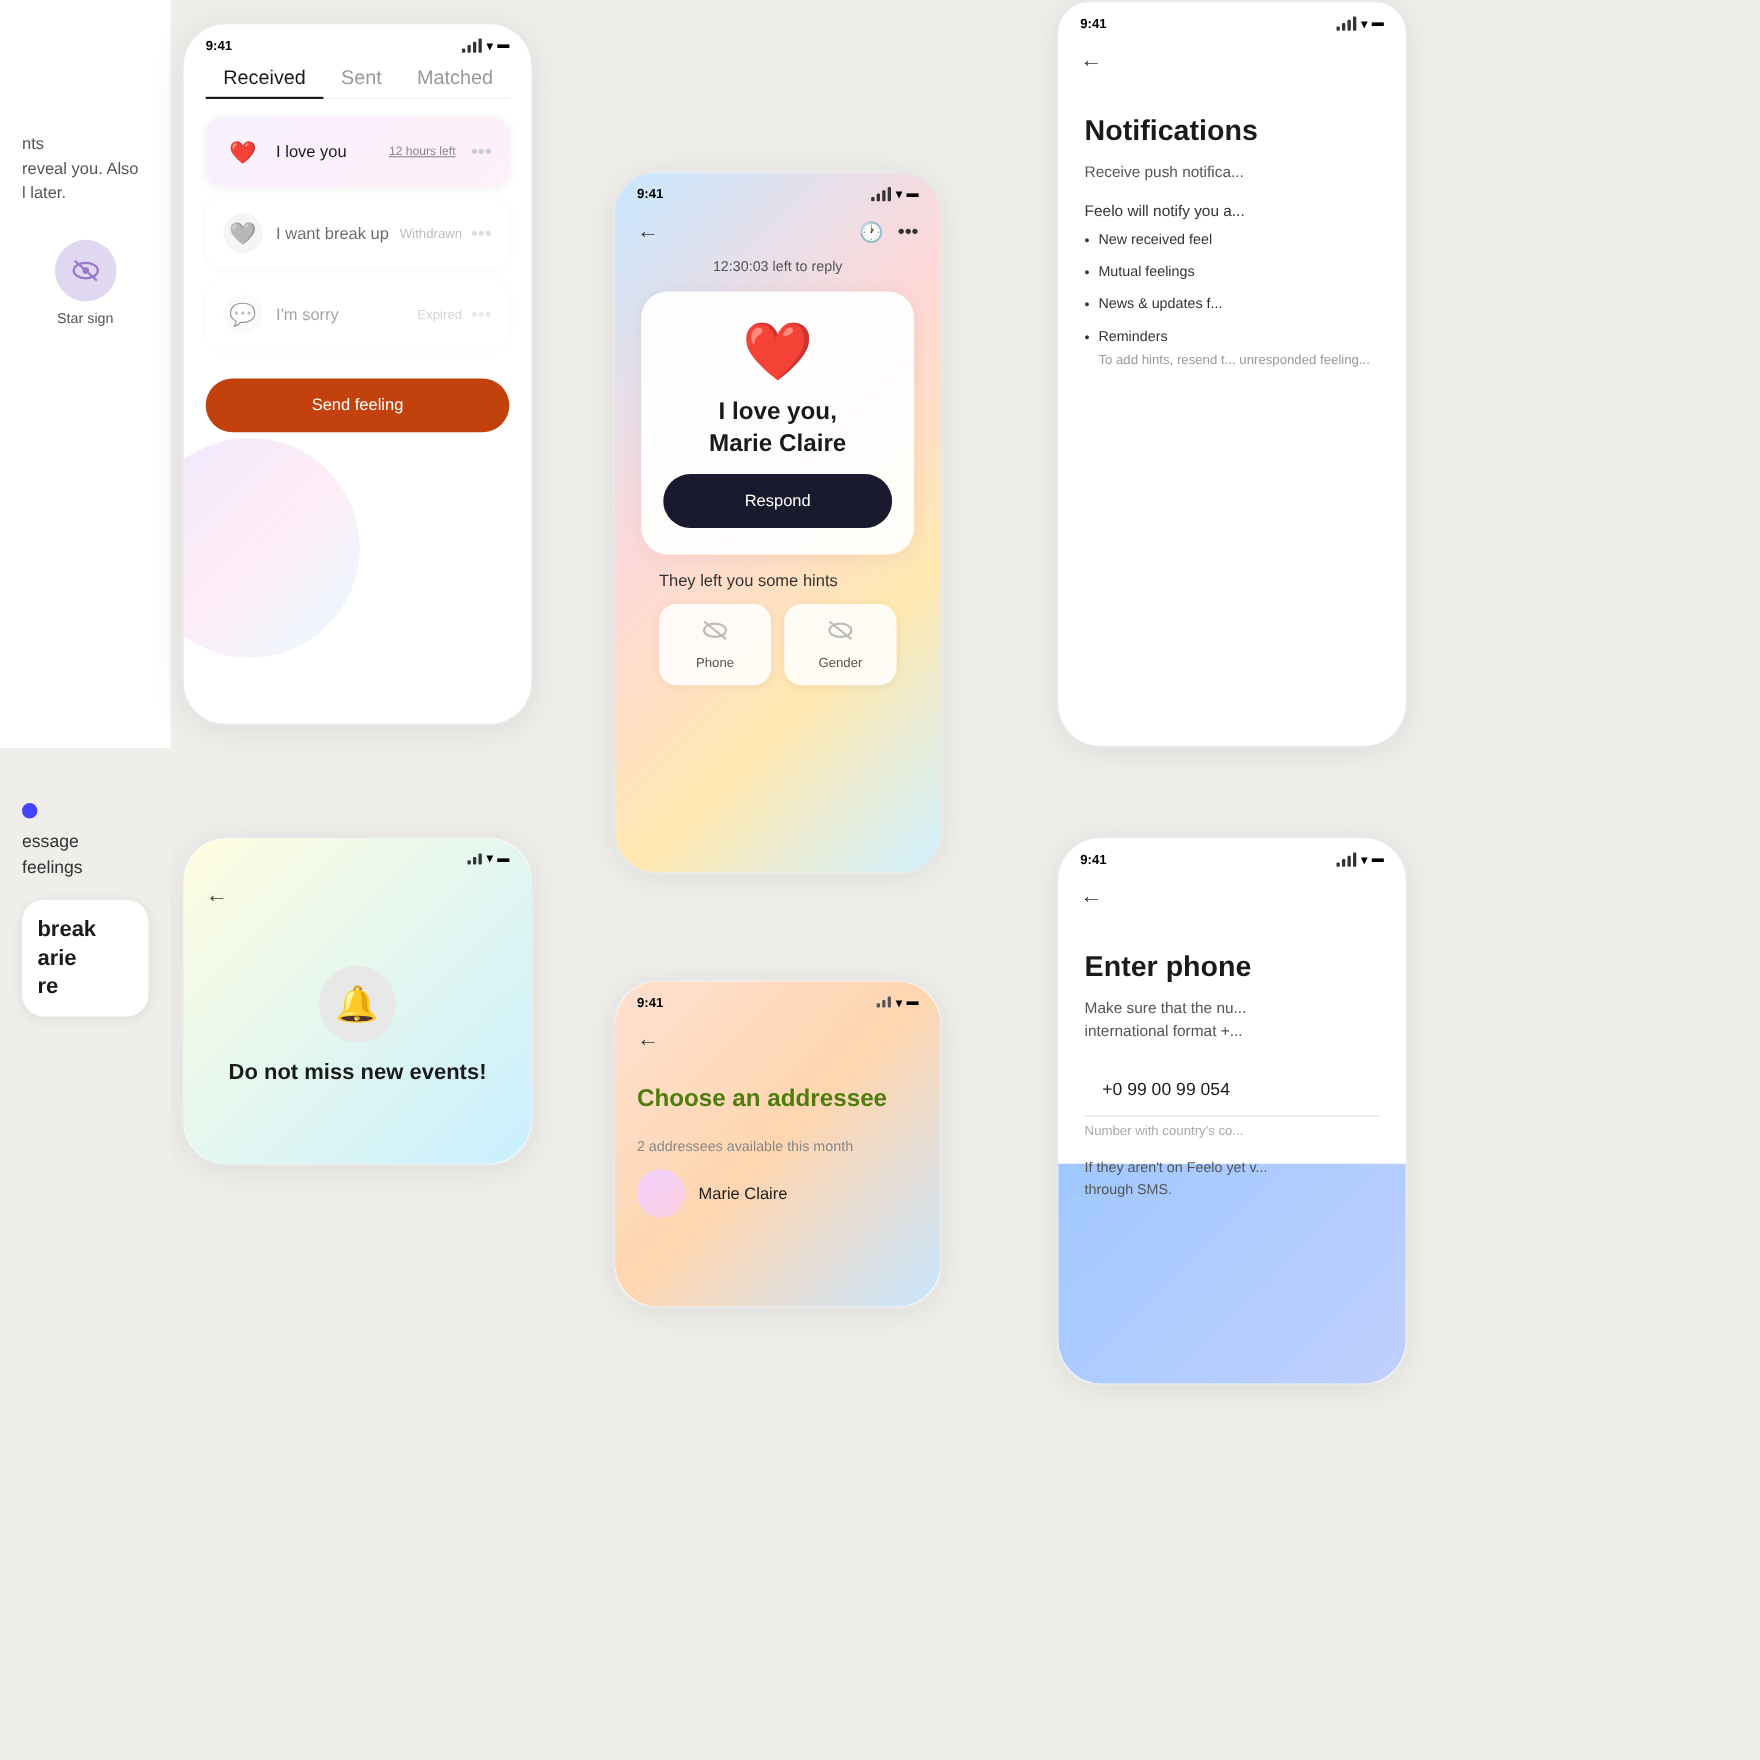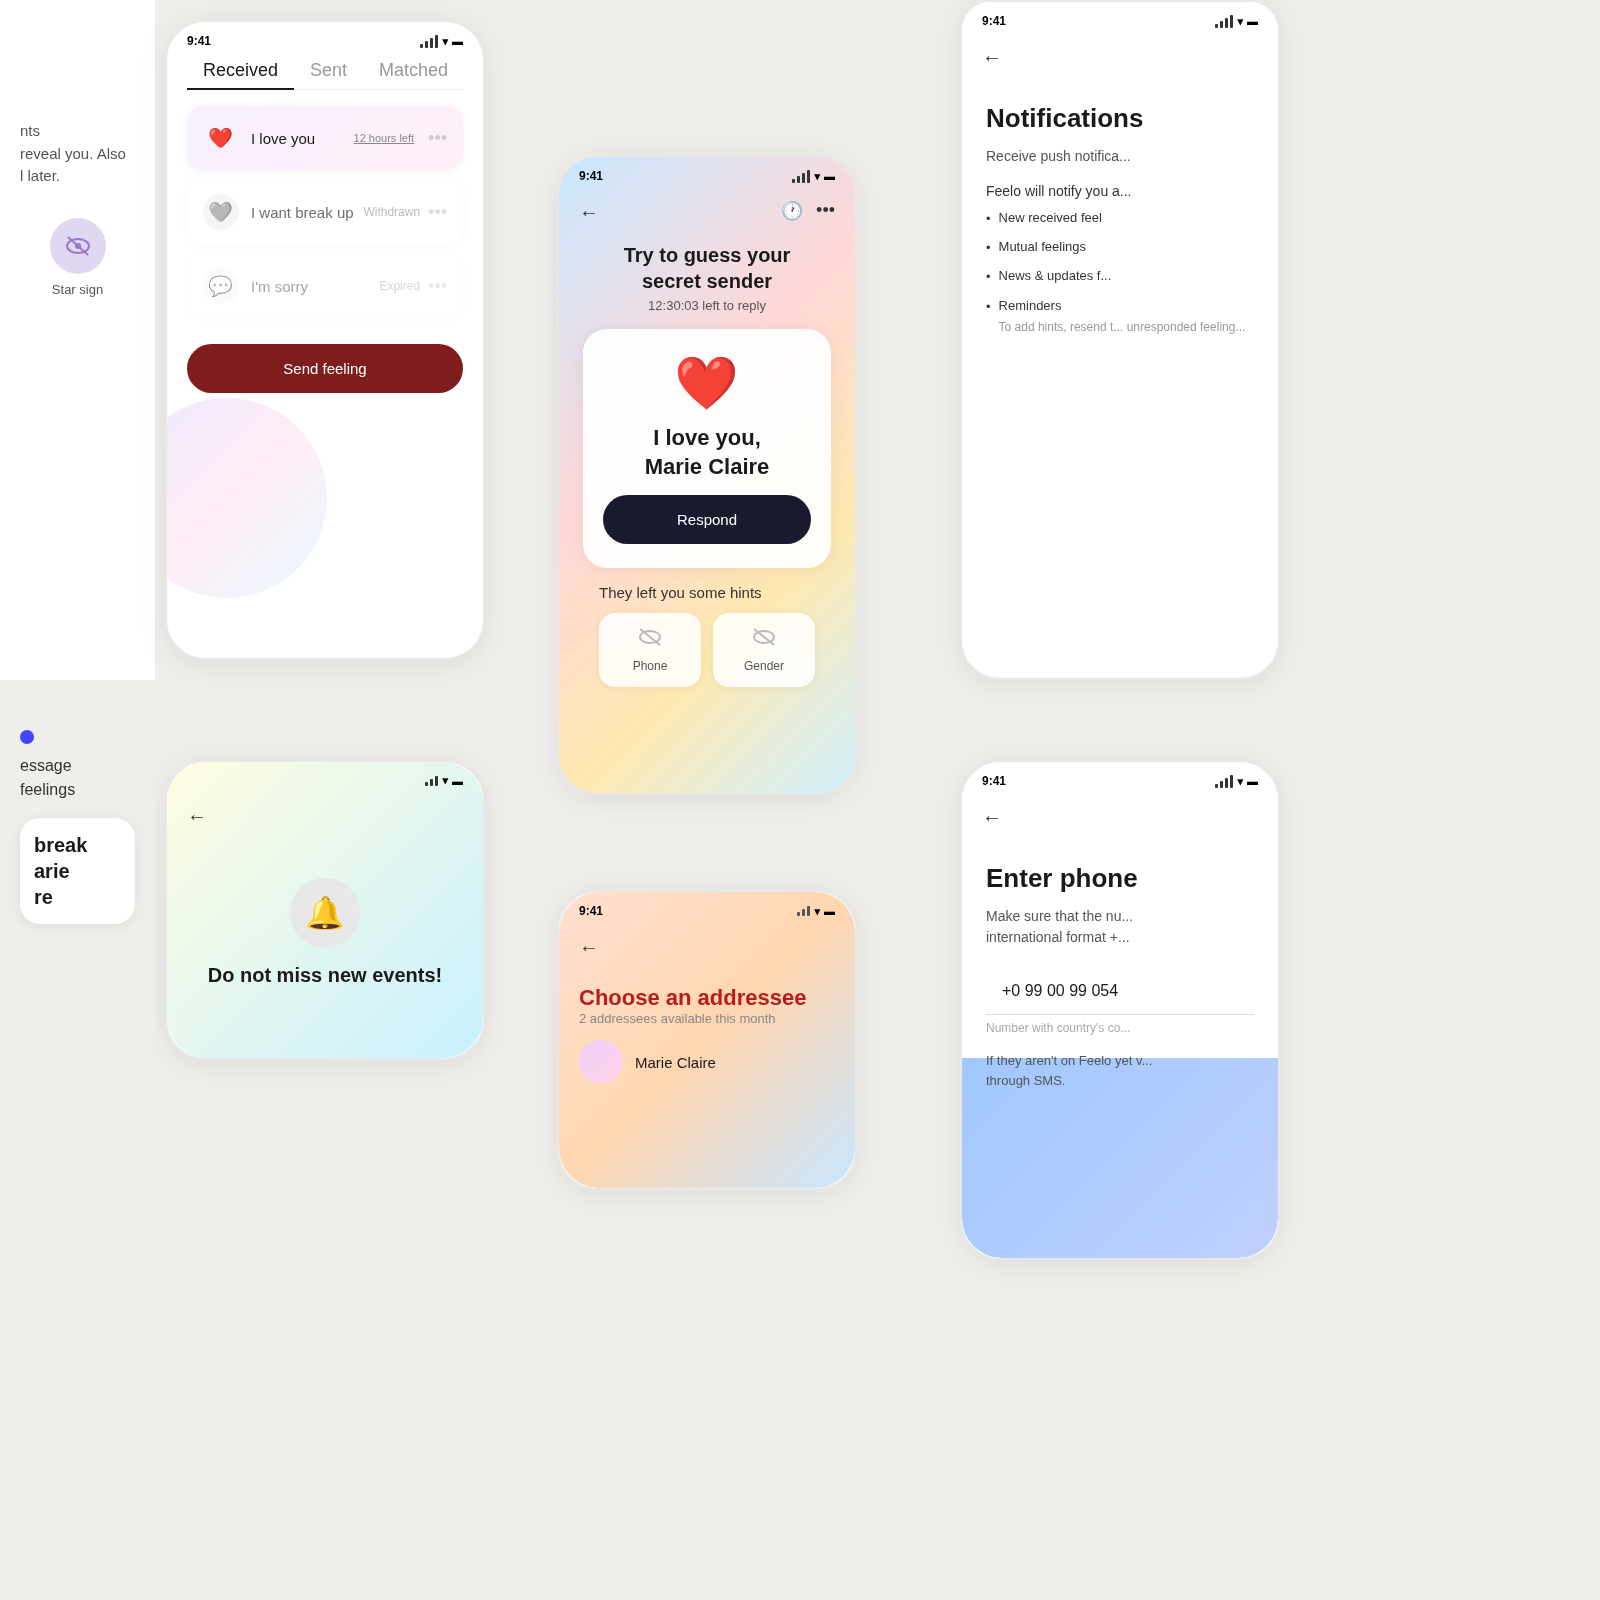--- a/index.html
+++ b/index.html
@@ -145,21 +145,21 @@
     .time-left {
       font-size: 11px;
       color: #888;
       margin-right: 6px;
       text-decoration: underline;
     }
 
     .send-btn {
       width: 100%;
       padding: 16px;
-      background: #7f1d1d;
+      background: #c2410c;
       color: #fff;
       border: none;
       border-radius: 30px;
       font-size: 15px;
       font-weight: 500;
       cursor: pointer;
       margin-top: 16px;
     }
 
     .profile-icon {
@@ -397,22 +397,22 @@
       left: 557px;
     }
 
     .phone5-content {
       padding: 16px 20px;
     }
 
     .choose-title {
       font-size: 22px;
       font-weight: 700;
-      color: #b91c1c;
-      margin-bottom: 0;
+      color: #4d7c0f;
+      margin-bottom: 23px;
     }
 
     .choose-subtitle {
       font-size: 13px;
       color: #888;
       margin-bottom: 14px;
     }
 
     .addressee-item {
       display: flex;
@@ -670,22 +670,20 @@
 
     <div class="nav-row">
       <span class="back-arrow">←</span>
       <div class="nav-icons">
         <span style="font-size:18px;color:#333;">🕐</span>
         <span style="font-size:18px;color:#333;">•••</span>
       </div>
     </div>
 
     <div class="phone2-content">
-      <div class="guess-title" style="white-space:pre-line;">Try to guess your
-secret sender</div>
       <div class="timer">12:30:03 left to reply</div>
 
       <div class="message-card">
         <span style="font-size:52px;display:block;margin-bottom:10px;">❤️</span>
         <div class="message-text" style="white-space:pre-line;">I love you,
 Marie Claire</div>
         <button class="respond-btn">Respond</button>
       </div>
 
       <div class="hints-section">

